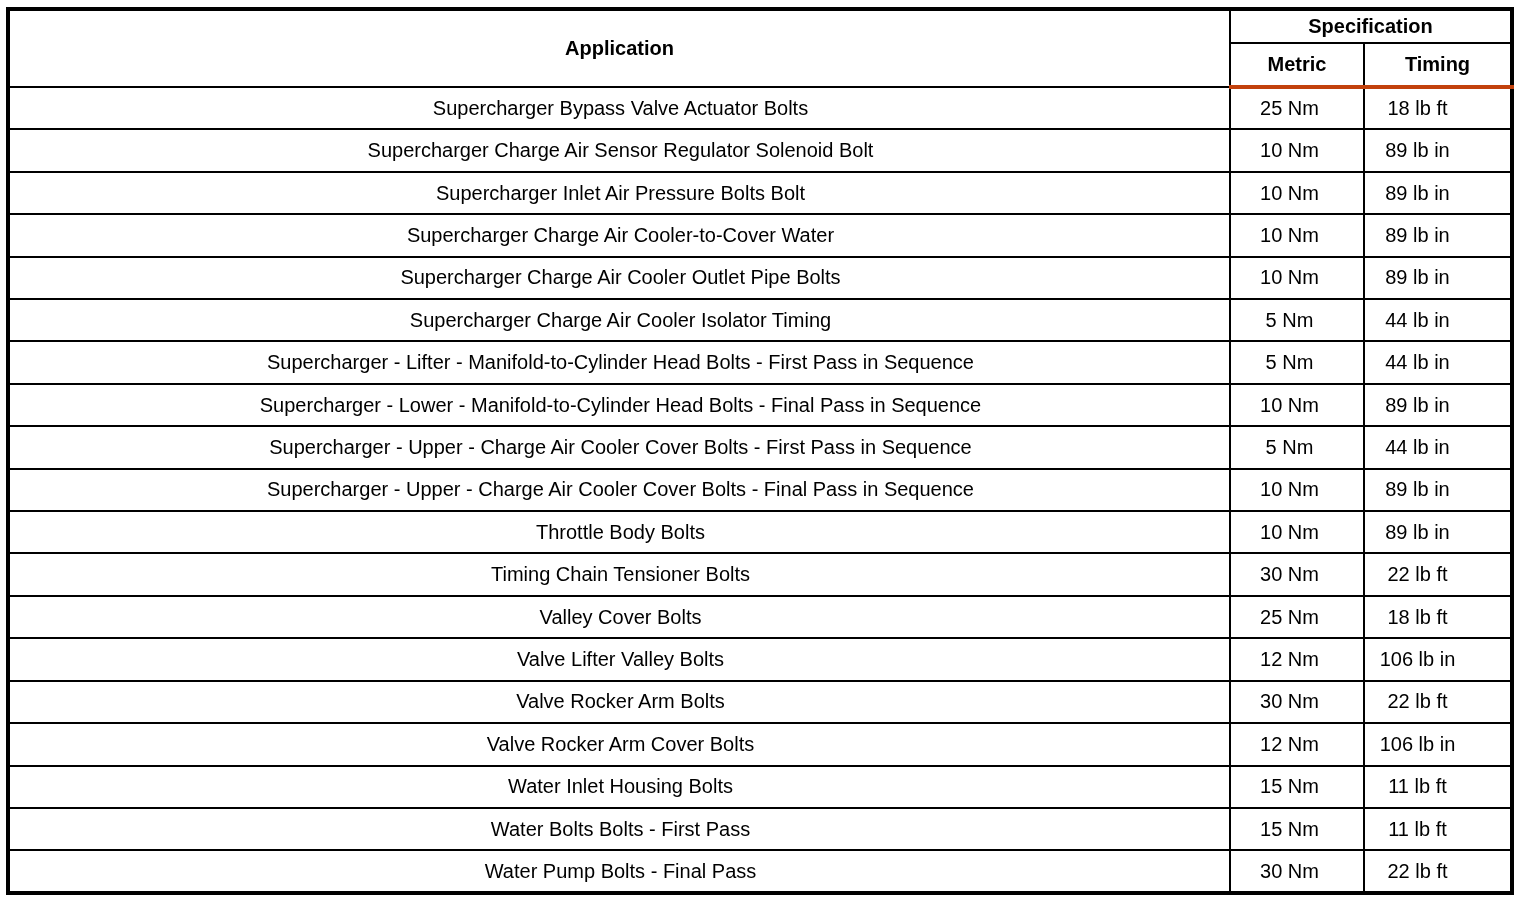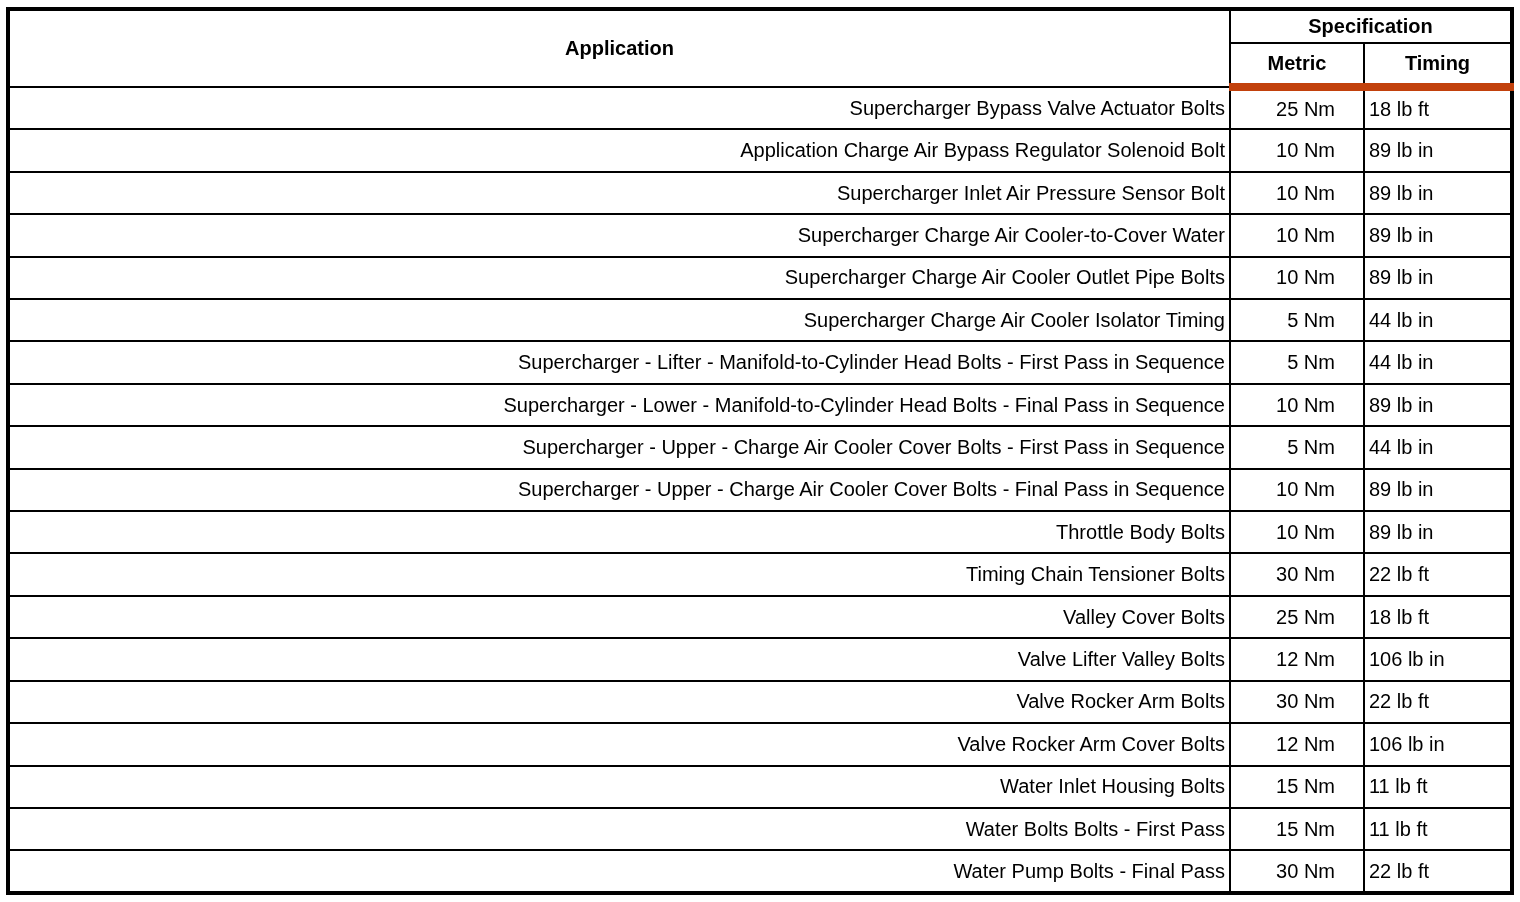--- a/index.html
+++ b/index.html
@@ -36,40 +36,40 @@
     font-weight: bold;
     text-align: center;
     padding: 2px 4px;
   }
   .spec-table thead tr.spec-row th {
     height: 34px;
     margin-left: 23px;
   }
   .spec-table thead tr.units-row th {
     height: 44px;
-    border-bottom: 8px solid #c2410c;
+    border-bottom: 4px solid #c2410c;
   }
   .spec-table col.col-app     { width: auto; }
   .spec-table col.col-metric  { width: 134px; }
   .spec-table col.col-english { width: 148px; }
   .spec-table tbody td {
     height: 40px;
     padding: 2px 4px;
   }
   .spec-table tbody td.app {
-    text-align: right;
+    text-align: center;
     padding-left: 6px;
   }
   .spec-table tbody td.metric {
-    text-align: right;
+    text-align: center;
     padding-right: 28px;
     padding-left: 13px;
   }
   .spec-table tbody td.english {
-    text-align: left;
+    text-align: center;
     padding-right: 44px;
     margin-top: 24px;
   }
 </style>
 </head>
 <body>
 
 <div class="page">
   <table class="spec-table">
     <colgroup>
@@ -88,27 +88,27 @@
       </tr>
     </thead>
     <tbody>
   <tr>
     <td class="app">Supercharger Bypass Valve Actuator Bolts</td>
     <td class="metric">25 Nm</td>
     <td class="english">18 lb ft</td>
   </tr>
 
   <tr>
-    <td class="app">Application Charge Air Bypass Regulator Solenoid Bolt</td>
-    <td class="metric">10 Nm</td>
-    <td class="english">89 lb in</td>
-  </tr>
-
-  <tr>
-    <td class="app">Supercharger Inlet Air Pressure Sensor Bolt</td>
+    <td class="app">Supercharger Charge Air Sensor Regulator Solenoid Bolt</td>
+    <td class="metric">10 Nm</td>
+    <td class="english">89 lb in</td>
+  </tr>
+
+  <tr>
+    <td class="app">Supercharger Inlet Air Pressure Bolts Bolt</td>
     <td class="metric">10 Nm</td>
     <td class="english">89 lb in</td>
   </tr>
 
   <tr>
     <td class="app">Supercharger Charge Air Cooler-to-Cover Water</td>
     <td class="metric">10 Nm</td>
     <td class="english">89 lb in</td>
   </tr>
 

